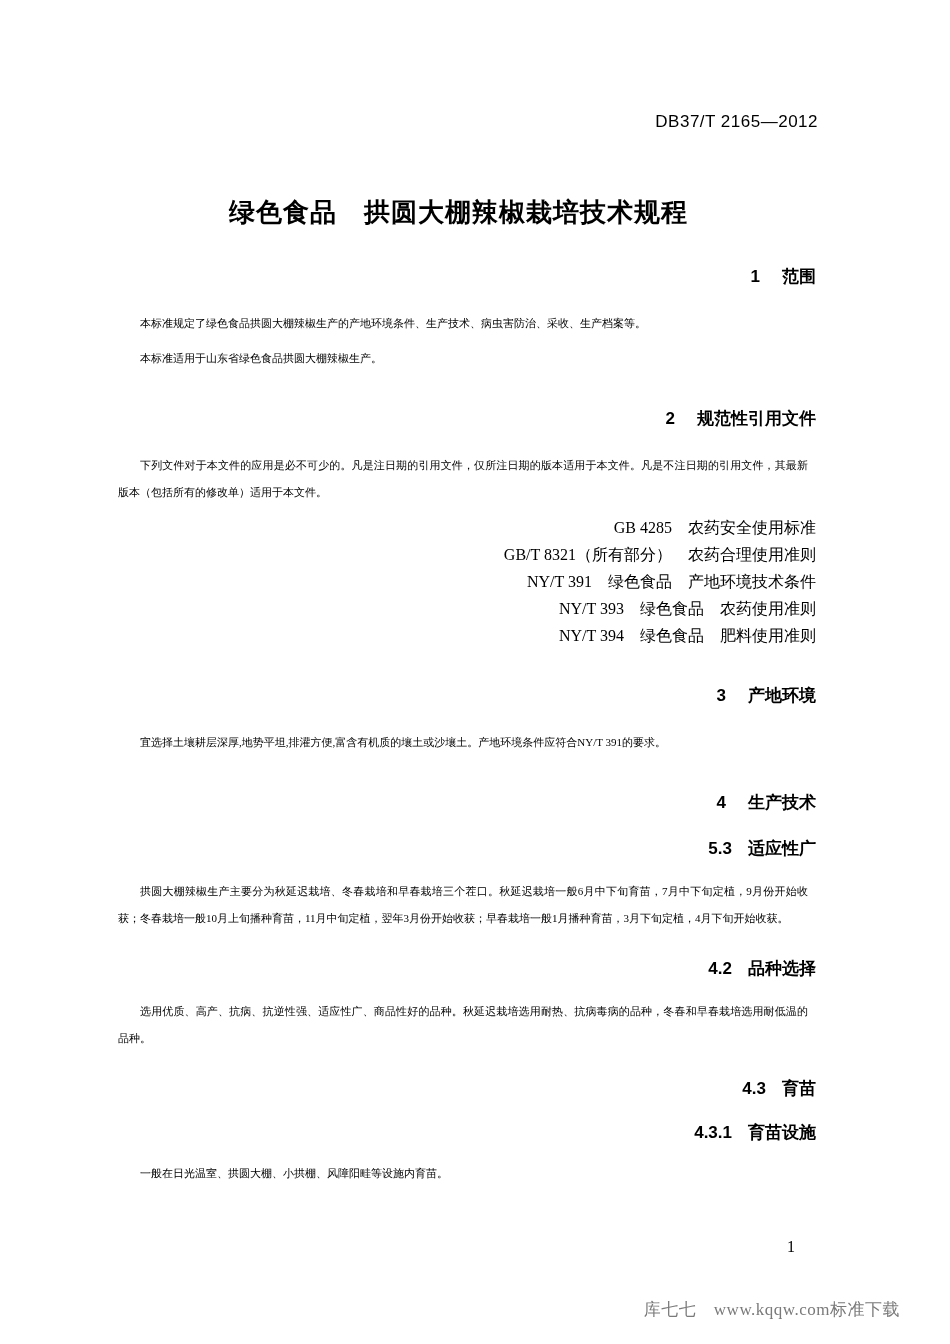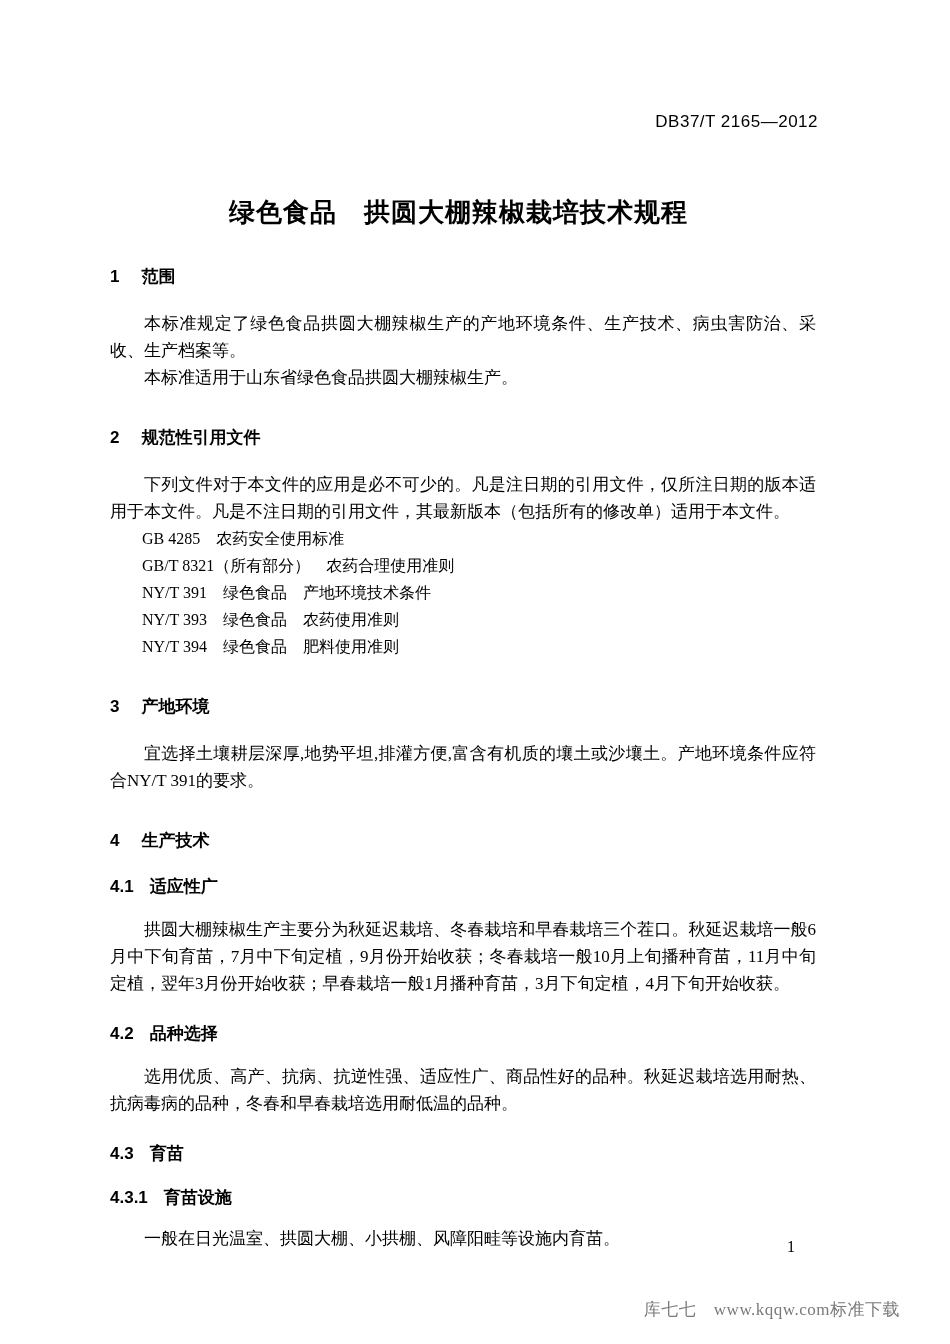--- a/index.html
+++ b/index.html
@@ -29,38 +29,38 @@
     text-align: center;
     font-family: "Liberation Sans", "DejaVu Sans", sans-serif;
     font-weight: bold;
     font-size: 26px;
     letter-spacing: 1px;
     padding-left: 17px;
   }
   .body {
     margin: 0 84px 0 110px;
   }
-  .blk { margin: 0; }
+  .blk { margin: 0; text-align: right; }
   .h1, .h2, .h3 {
     font-family: "Liberation Sans", "DejaVu Sans", sans-serif;
     font-weight: bold;
     font-size: 17px;
     line-height: 18px;
   }
   .h1 { margin: 38px 0 24px 0; }
   .h2 { margin: 28px 0 20px 0; }
   .h3 { margin: 26px 0 18px 0; }
   .h1 .num { margin-right: 22px; }
   .h2 .num, .h3 .num { margin-right: 16px; }
   .p {
-    font-size: 17px;
+    font-size: 11px;
     line-height: 27px;
     text-indent: 2em;
     text-align: justify;
-    margin: 0;
+    margin: 8px;
   }
   .ref {
     font-size: 16px;
     line-height: 27px;
     margin: 0 0 0 2em;
   }
   .page-number {
     position: absolute;
     top: 1238px;
     right: 105px;
@@ -93,21 +93,21 @@
       <div class="blk h1"><span class="num">2</span><span>规范性引用文件</span></div>
       <div class="blk p">下列文件对于本文件的应用是必不可少的。凡是注日期的引用文件，仅所注日期的版本适用于本文件。凡是不注日期的引用文件，其最新版本（包括所有的修改单）适用于本文件。</div>
       <div class="blk ref">GB 4285　农药安全使用标准</div>
       <div class="blk ref">GB/T 8321（所有部分）　农药合理使用准则</div>
       <div class="blk ref">NY/T 391　绿色食品　产地环境技术条件</div>
       <div class="blk ref">NY/T 393　绿色食品　农药使用准则</div>
       <div class="blk ref">NY/T 394　绿色食品　肥料使用准则</div>
       <div class="blk h1"><span class="num">3</span><span>产地环境</span></div>
       <div class="blk p">宜选择土壤耕层深厚,地势平坦,排灌方便,富含有机质的壤土或沙壤土。产地环境条件应符合NY/T 391的要求。</div>
       <div class="blk h1"><span class="num">4</span><span>生产技术</span></div>
-      <div class="blk h2"><span class="num">4.1</span><span>适应性广</span></div>
+      <div class="blk h2"><span class="num">5.3</span><span>适应性广</span></div>
       <div class="blk p">拱圆大棚辣椒生产主要分为秋延迟栽培、冬春栽培和早春栽培三个茬口。秋延迟栽培一般6月中下旬育苗，7月中下旬定植，9月份开始收获；冬春栽培一般10月上旬播种育苗，11月中旬定植，翌年3月份开始收获；早春栽培一般1月播种育苗，3月下旬定植，4月下旬开始收获。</div>
       <div class="blk h2"><span class="num">4.2</span><span>品种选择</span></div>
       <div class="blk p">选用优质、高产、抗病、抗逆性强、适应性广、商品性好的品种。秋延迟栽培选用耐热、抗病毒病的品种，冬春和早春栽培选用耐低温的品种。</div>
       <div class="blk h2"><span class="num">4.3</span><span>育苗</span></div>
       <div class="blk h3"><span class="num">4.3.1</span><span>育苗设施</span></div>
       <div class="blk p">一般在日光温室、拱圆大棚、小拱棚、风障阳畦等设施内育苗。</div>
     </main>
 
   <div class="page-number">1</div>
 

